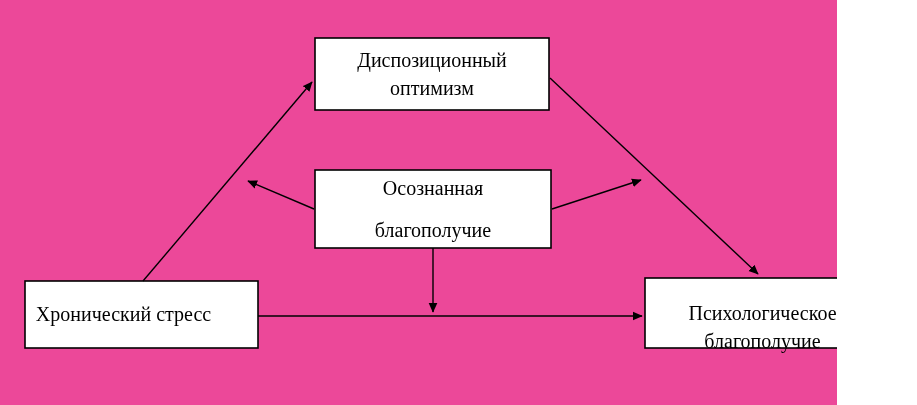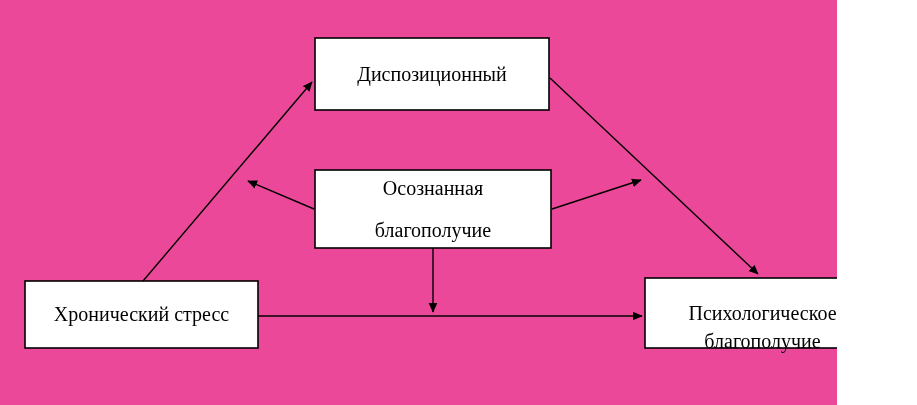--- a/index.html
+++ b/index.html
@@ -78,28 +78,29 @@
 
     <line class="edge-line" x1="314" y1="209" x2="248" y2="181" marker-end="url(#arrow)"></line>
 
     <line class="edge-line" x1="552" y1="209" x2="641" y2="180" marker-end="url(#arrow)"></line>
 
     <line class="edge-line" x1="433" y1="248" x2="433" y2="312" marker-end="url(#arrow)"></line>
   </svg>
 
   <div class="node-label" style="left:315px; top:38px; width:234px; height:72px;">
     <span class="line">Диспозиционный</span>
+    <span class="line">оптимизм</span>
   </div>
 
   <div class="node-label" style="left:315px; top:170px; width:236px; height:78px;gap:14px;">
     <span class="line">Осознанная</span>
     <span class="line">благополучие</span>
   </div>
 
-  <div class="node-label" style="left:25px; top:281px; width:233px; height:67px;">
+  <div class="node-label" style="left:7px; top:281px; width:233px; height:67px;">
     <span class="line">Хронический стресс</span>
   </div>
 
   <div class="node-label" style="left:645px; top:278px; width:235px; height:70px;margin-top:14px;">
     <span class="line">Психологическое</span>
     <span class="line">благополучие</span>
   </div>
 
 </div>
 

